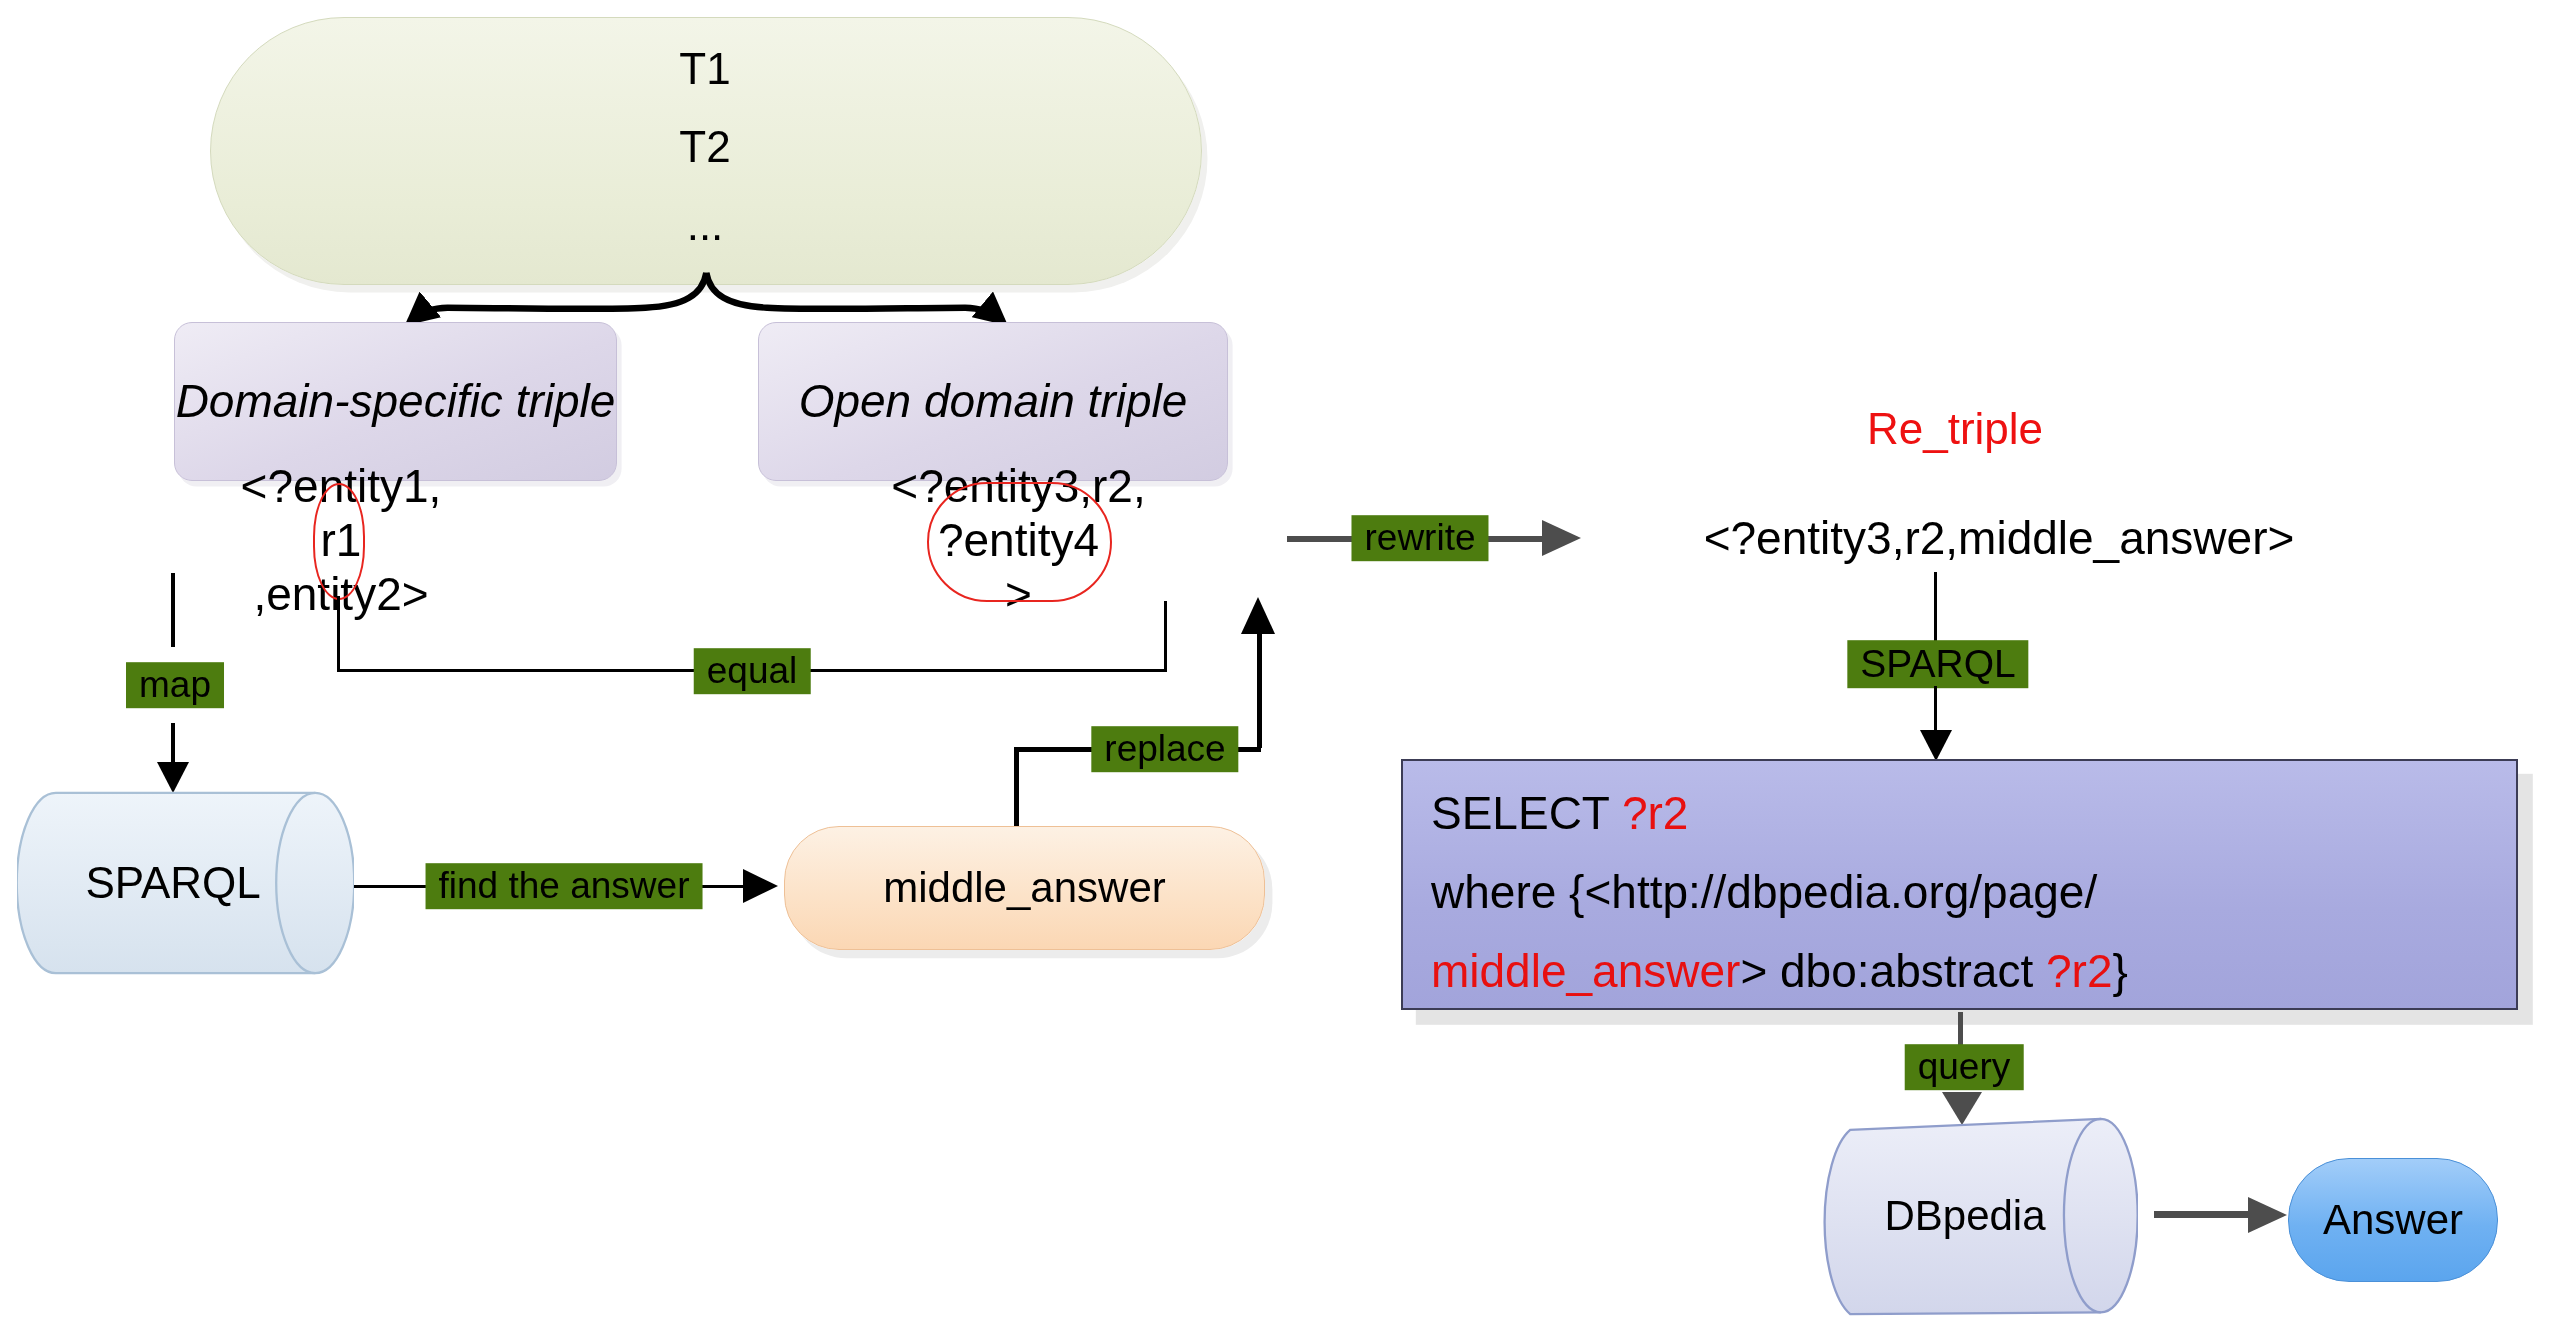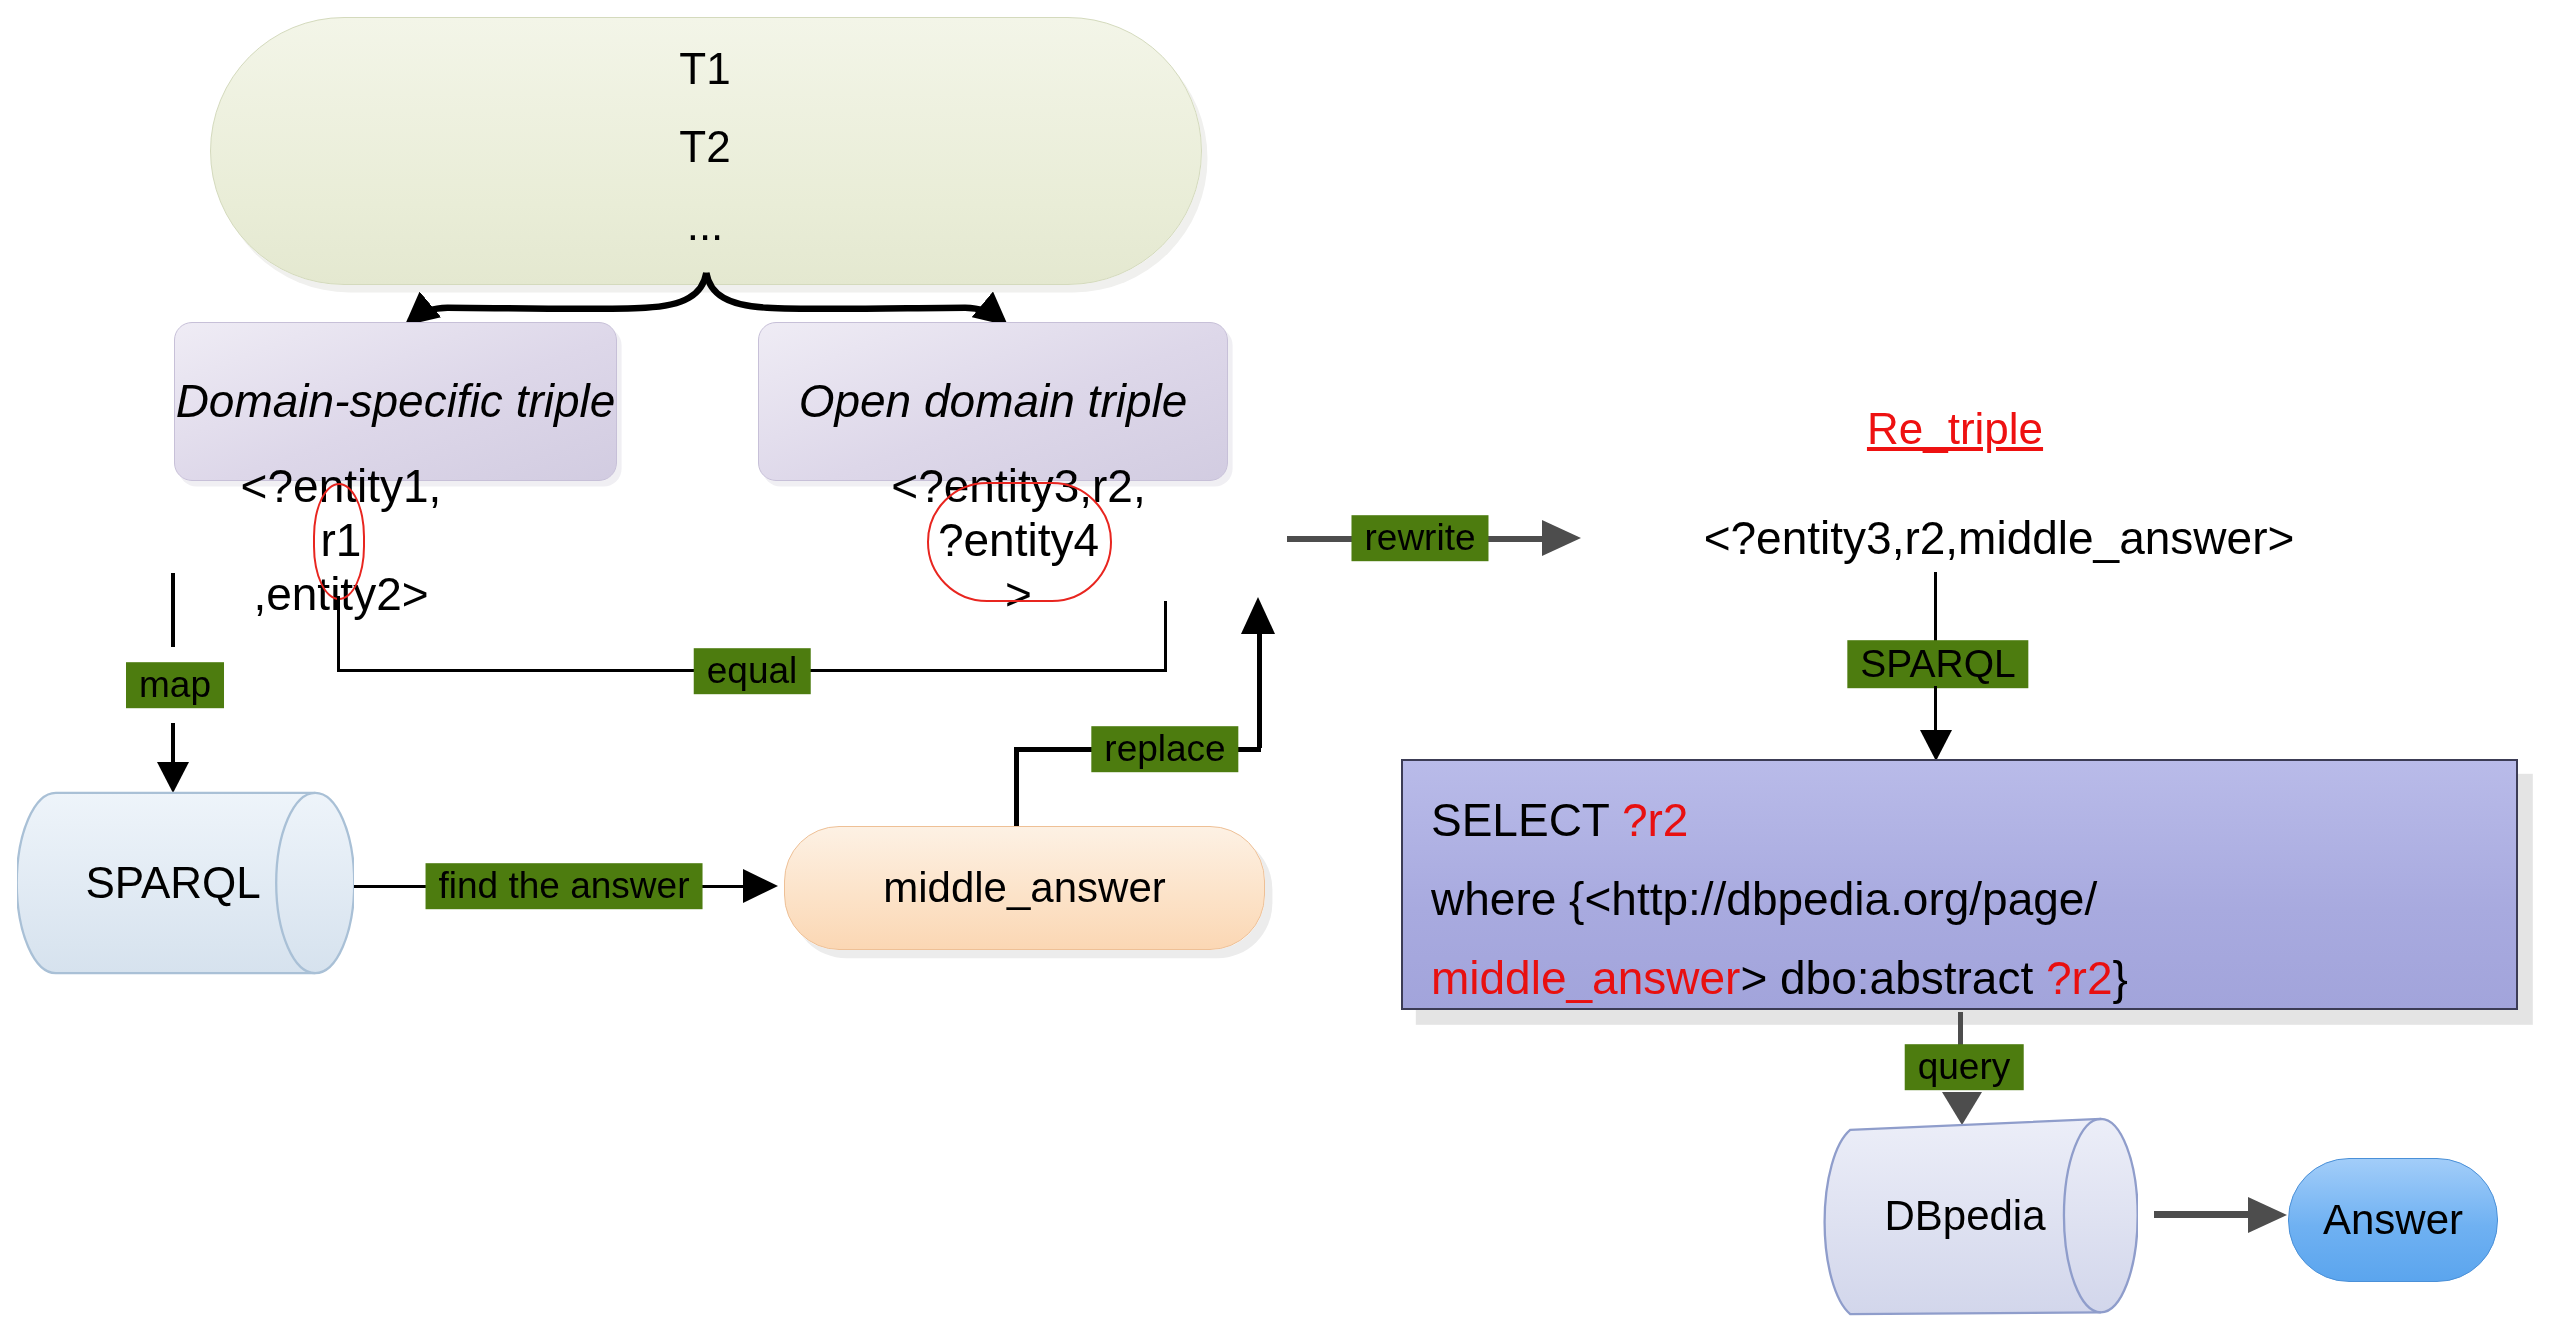--- a/index.html
+++ b/index.html
@@ -28,41 +28,41 @@
     border-radius:18px; font-size:46px; line-height:57px;
     background:linear-gradient(160deg,#efecf5 0%,#ddd7e9 55%,#d2cce1 100%);
     border:1.8px solid #c7c0d8; box-shadow:4.6px 5.5px 0 #f0eff3;font-style:italic;
   }
   .bubble-domain{left:174px; top:322px; width:441px; height:157px;}
   .bubble-open{left:758px; top:322px; width:468px; height:157px;}
 
   .triple{font-size:46px; white-space:nowrap;flex-direction:column;}
   .triple1{left:46px;  top:509px; width:590px; height:61px;}
   .triple2{left:719px; top:509px; width:599px; height:61px;}
-  .retriple-title{left:1789px; top:404px; width:332px; font-size:44px; color:#ee1111; text-align:center;text-decoration:underline;}
+  .retriple-title{left:1789px; top:404px; width:332px; font-size:44px; color:#ee1111; text-align:center;}
   .retriple-value{left:1623px; top:507px; width:752px; height:61px;}
 
   .circled{position:relative; display:inline-block;}
   .circled::after{
     content:""; position:absolute; pointer-events:none;
     border:2.8px solid #e8251f;
   }
   .circle-r1::after{left:-7.4px; right:-3.7px; top:-29.5px; bottom:-33px; border-radius:50% / 46%;}
   .circle-e4::after{left:-11px; right:-13px; top:-31px; bottom:-35px; border-radius:61px;}
 
   .middle-bubble{
     left:784px; top:826px; width:479px; height:122px; border-radius:55px;
     background:linear-gradient(180deg,#fdf1e4 0%,#fce3c9 55%,#fbd7b4 100%);
     border:1.8px solid #eec096; box-shadow:7.4px 8.3px 0 #ececec; font-size:42px;
   }
   .sparql-box{
     left:1401px; top:759px; width:1117px; height:251px;
     background:linear-gradient(180deg,#b9bbe9 0%,#a8aadf 60%,#a2a4db 100%);
     border:2.8px solid #3c3c55; box-shadow:14.8px 14.8px 0 #e4e4e4;
-    box-sizing:border-box; padding:20px 0 0 28px;
+    box-sizing:border-box; padding:13px 0 0 28px;
     font-size:46px; line-height:79px; white-space:nowrap;
   }
   .answer-bubble{
     left:2288px; top:1158px; width:208px; height:122px; border-radius:61px;
     background:linear-gradient(180deg,#a2cdf9 0%,#6fb1f2 55%,#5ba5ee 100%);
     border:1.8px solid #4a90d8; font-size:42px;
   }
   .cyl-label{font-size:44px;}
   .red{color:#e81010;}
 

